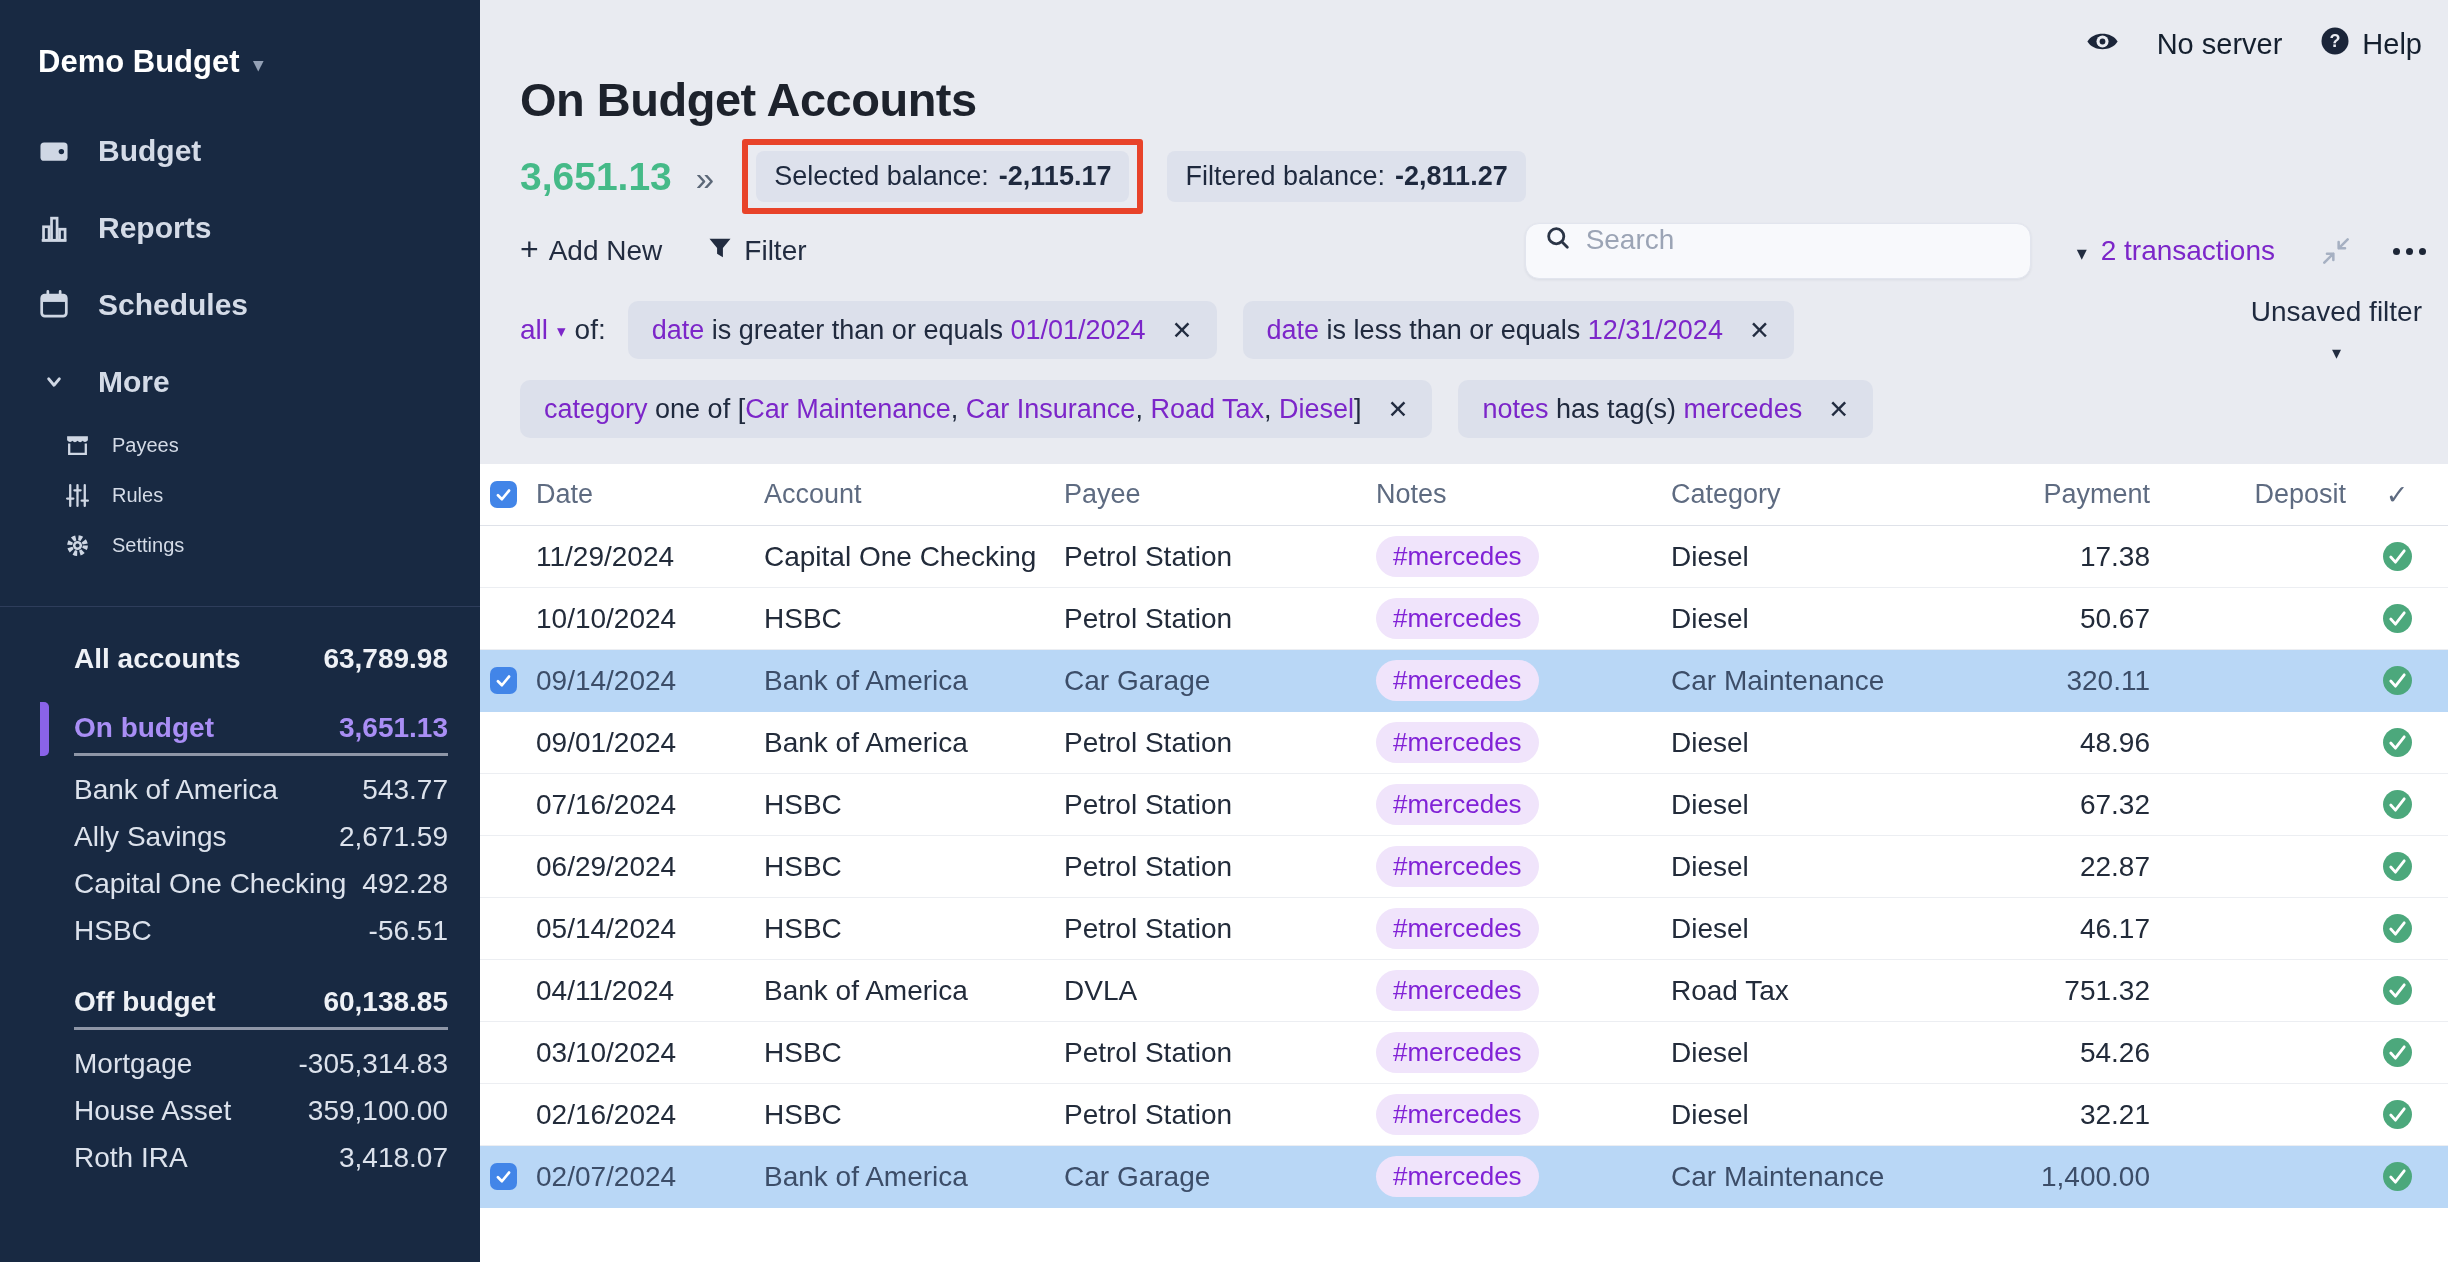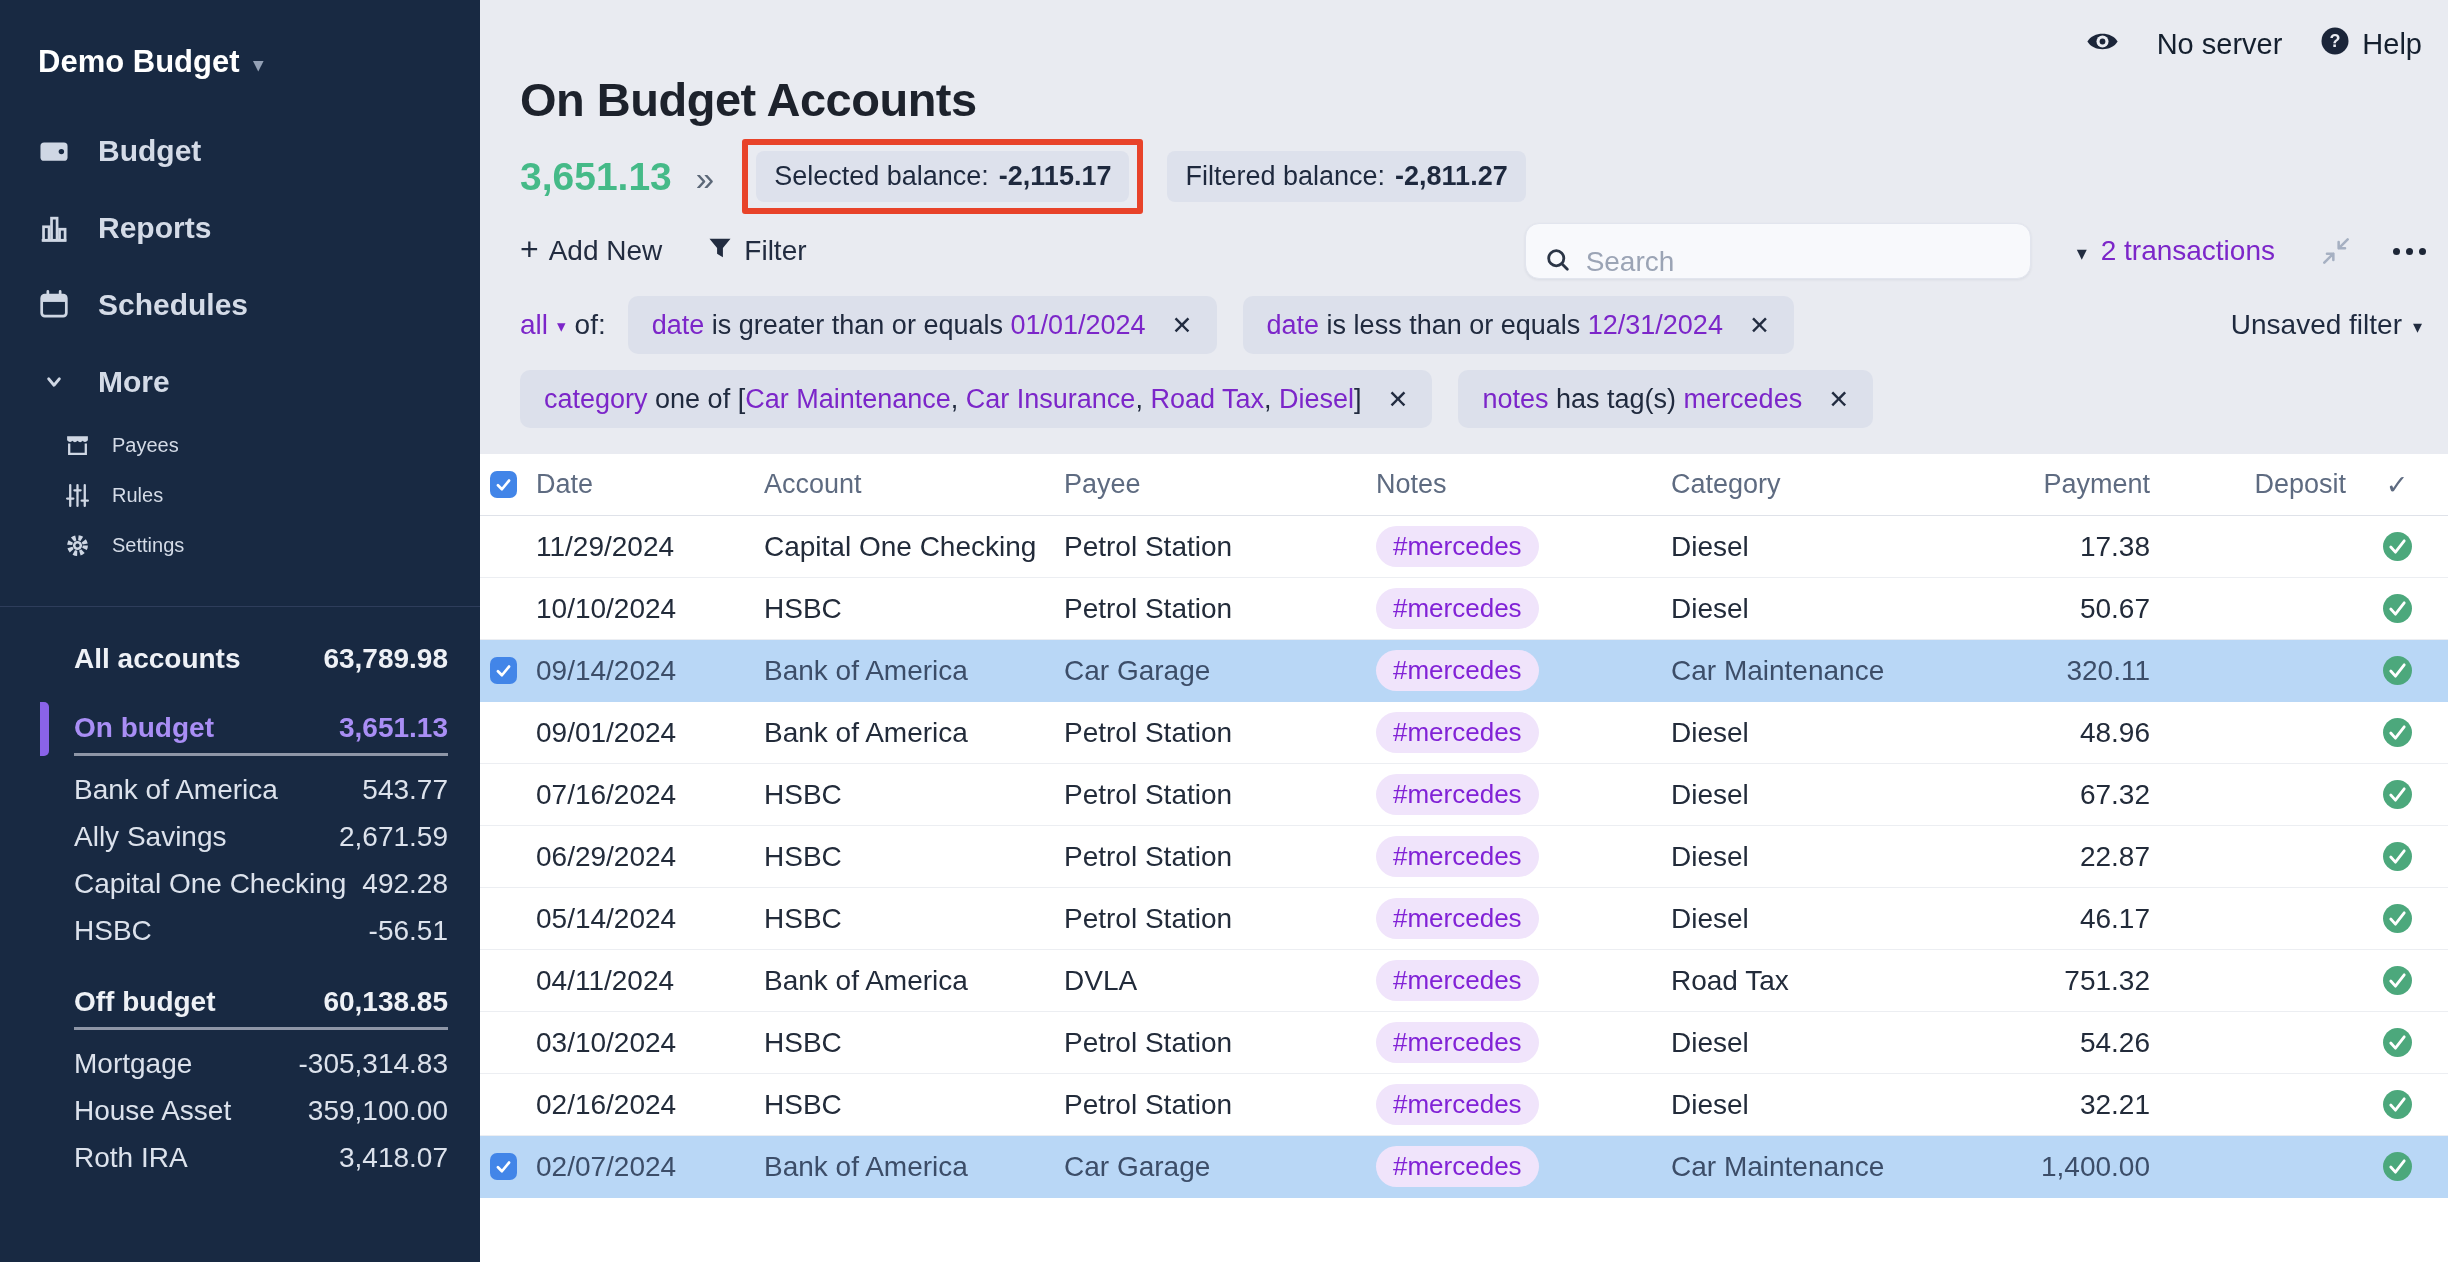--- a/index.html
+++ b/index.html
@@ -37,41 +37,41 @@
   .total-balance { font-size:39px; font-weight:600; color:#45ba88; }
   .expand-glyph { font-size:33px; color:#5c6878; margin-top:4px; }
   .annotation-box { border:6px solid #e8432a; border-radius:3px; padding:6px 8px; margin-left:4px; }
   .balance-pill { background:#dde1ec; border-radius:8px; padding:10px 18px; font-size:27px; color:#1e293e; display:flex; gap:10px; align-items:center; white-space:nowrap; }
   .balance-pill b { font-weight:700; }
 
   .toolbar { display:flex; align-items:center; margin-top:8px; height:58px; }
   .tool-btn { display:flex; align-items:center; gap:10px; font-size:28px; color:#222c40; font-weight:500; cursor:pointer; }
   .btn-filter { margin-left:44px; }
   .plus-glyph { font-size:32px; font-weight:400; margin-top:-3px; }
-  .search-box { margin-left:auto; width:506px; height:56px; background:#f8f9fc; border:1px solid #e2e5ee; border-radius:14px; display:flex; align-items:flex-end; padding:0 18px; gap:14px; box-shadow:0 1px 3px rgba(20,30,50,0.07); }
+  .search-box { margin-left:auto; width:506px; height:56px; background:#f8f9fc; border:1px solid #e2e5ee; border-radius:14px; display:flex; align-items:flex-start; padding:0 18px; gap:14px; box-shadow:0 1px 3px rgba(20,30,50,0.07); }
   .search-box input { border:none; outline:none; background:transparent; font-size:28px; color:#22304a; width:100%; font-family:inherit; }
   .search-box input::placeholder { color:#9ba4b5; }
   .transactions-toggle { display:flex; align-items:center; gap:14px; margin-left:46px; cursor:pointer; }
   .caret-dark { font-size:20px; color:#222c40; margin-top:3px; }
   .transactions-count { color:#7c26c9; font-size:28px; }
   .collapse-btn { margin-left:44px; cursor:pointer; display:flex; }
   .ellipsis-btn { margin-left:40px; display:flex; gap:6px; cursor:pointer; align-items:center; }
   .dot { width:7px; height:7px; border-radius:50%; background:#1d2637; }
 
   .filter-row { display:flex; align-items:center; margin-top:16px; min-height:58px; }
   .conjunction { display:flex; align-items:center; gap:9px; font-size:28px; margin-right:22px; }
   .conj-word { color:#7c26c9; cursor:pointer; }
   .conj-caret { color:#7c26c9; font-size:17px; margin-top:3px; }
   .of-label { color:#222c40; }
   .chip-host { display:flex; gap:26px; align-items:center; }
   .chip { background:#dce0eb; border-radius:10px; height:58px; display:flex; align-items:center; padding:0 24px; font-size:27px; cursor:pointer; white-space:nowrap; }
   .part-accent { color:#7c26c9; white-space:pre; }
   .part-plain { color:#202a3e; white-space:pre; }
   .chip-close { margin-left:26px; color:#222c40; font-size:25px; cursor:pointer; }
-  .unsaved-filter { margin-left:auto; display:flex; align-items:center; gap:11px; font-size:28px; color:#1f2a3f; cursor:pointer; padding-right:4px; }
+  .unsaved-filter { margin-left:auto; display:flex; align-items:center; gap:11px; font-size:28px; color:#1f2a3f; cursor:pointer; padding-right:4px;flex-direction:column; }
   .unsaved-filter .caret-dark { font-size:18px; }
 
   
   .table { margin-top:26px; background:#ffffff; flex:1; display:flex; flex-direction:column; }
   .t-header { display:flex; align-items:center; height:62px; color:#5e6b81; font-size:27px; border-bottom:1px solid #dfe2e9; background:#fff; }
   .t-row { display:flex; align-items:center; height:62px; border-bottom:1.5px solid #eceef2; font-size:28px; color:#222b3a; background:#fff; cursor:pointer; }
   .t-row.selected { background:#b9d7f6; color:#3c4d68; border-bottom-color:#b9d7f6; }
   .c-check { width:56px; display:flex; align-items:center; padding-left:10px; flex-shrink:0; }
   .c-date { width:228px; flex-shrink:0; }
   .c-account { width:300px; flex-shrink:0; }

